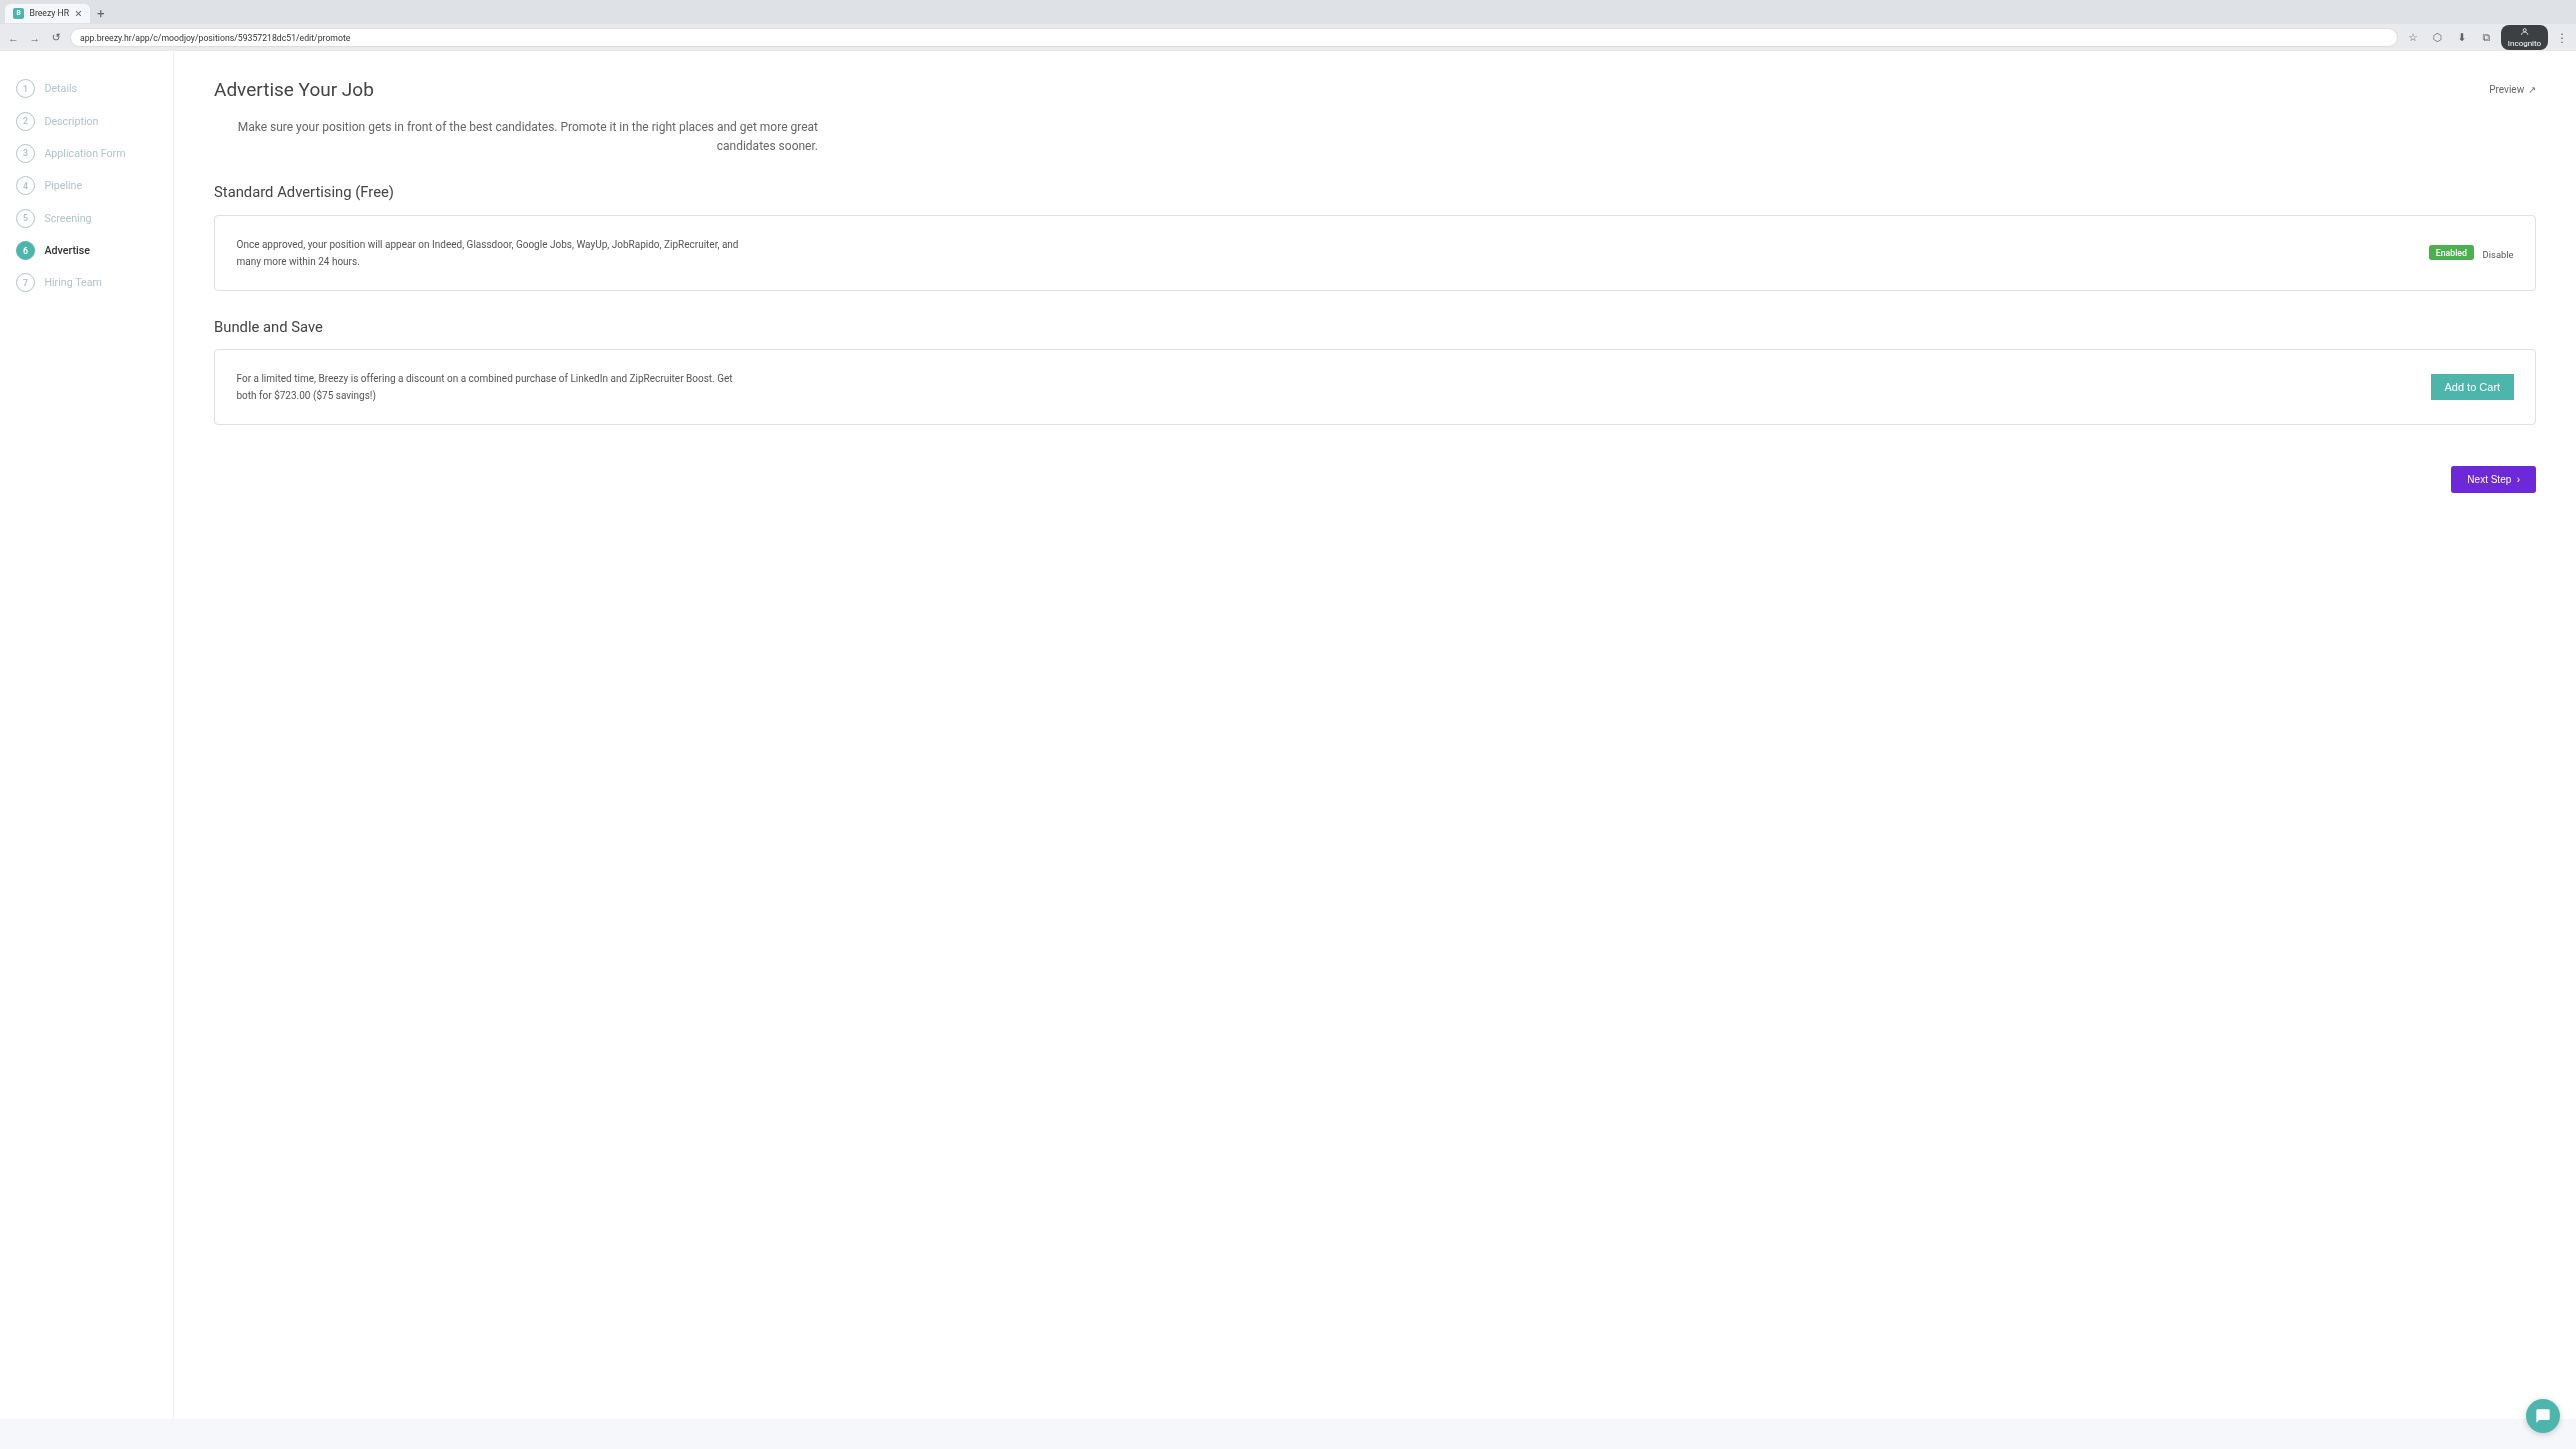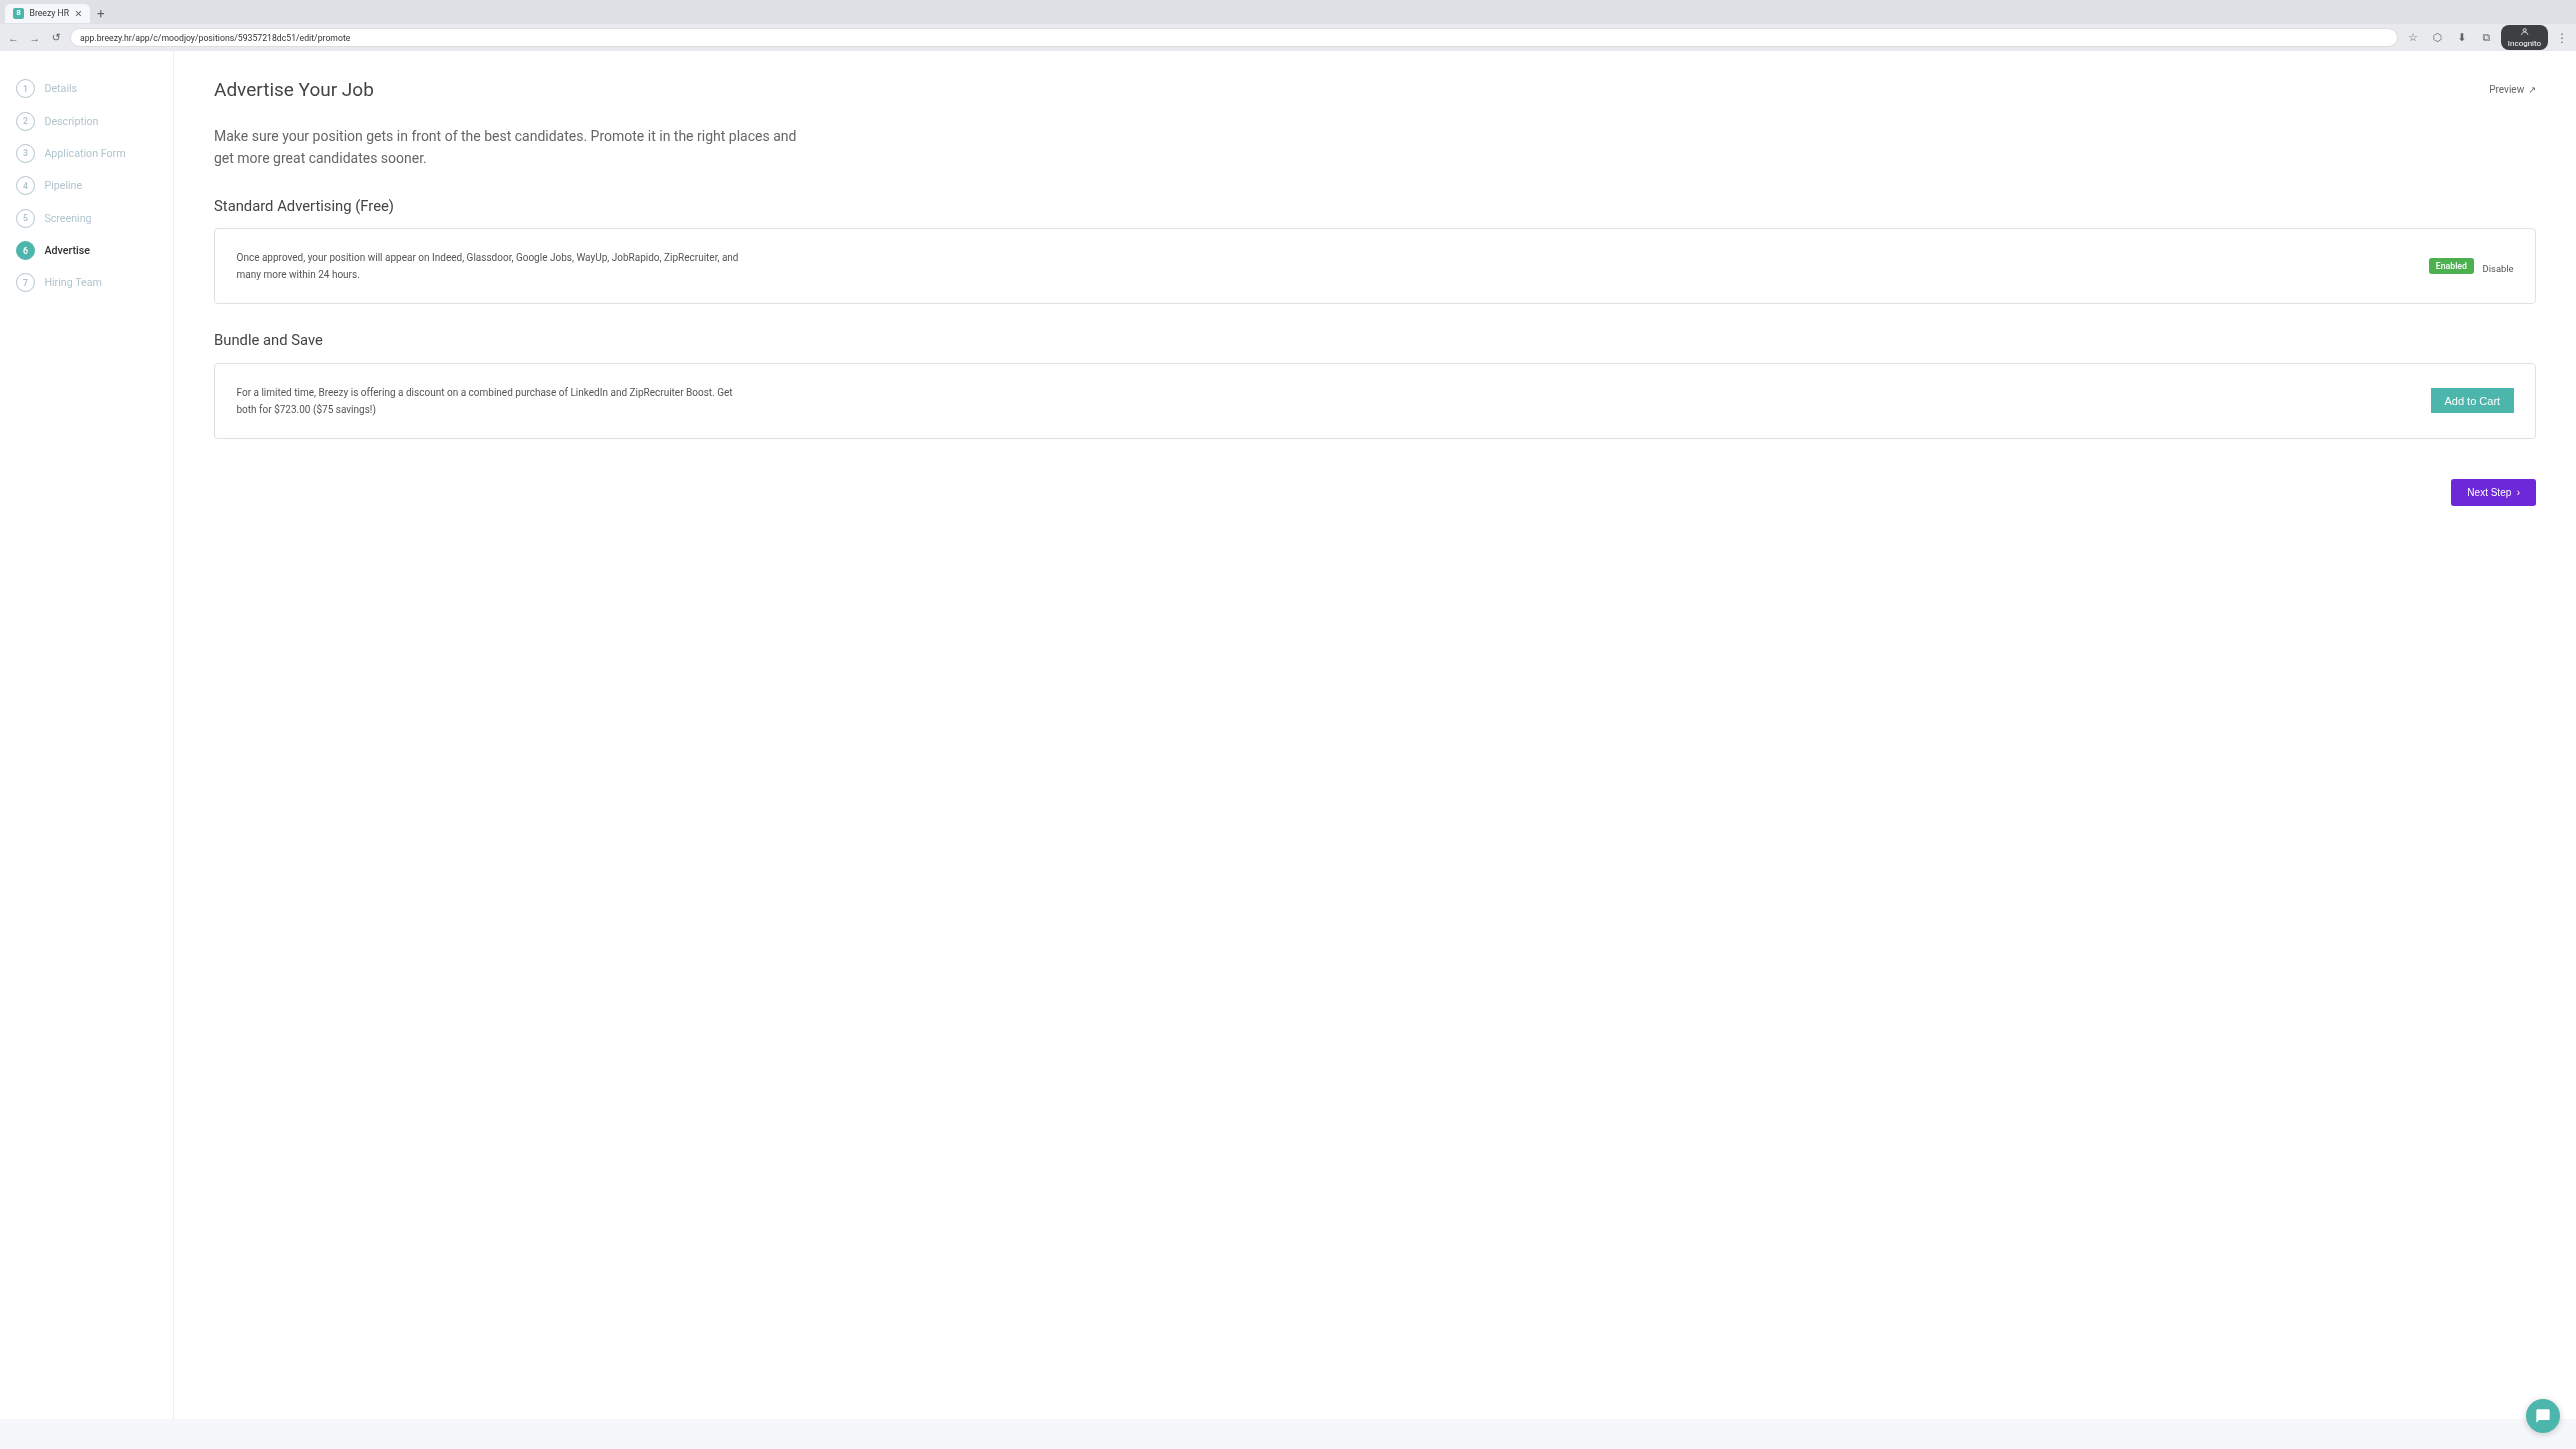--- a/index.html
+++ b/index.html
@@ -179,46 +179,47 @@
       flex: 1;
       padding: 27px 40px;
       overflow-y: auto;
       background: white;
     }
 
     .page-header {
       display: flex;
       justify-content: space-between;
       align-items: center;
-      margin-bottom: 24px;
+      margin-bottom: 17px;
     }
     .page-title {
       font-size: 19px;
       font-weight: 400;
       color: #444;
     }
     .preview-link {
       display: flex;
       align-items: flex-end;
       gap: 4px;
       color: #666;
       font-size: 10px;
       cursor: pointer;
       text-decoration: none;
     }
     .preview-icon {
       font-size: 9.4px;
     }
 
     .section-description {
-      font-size: 14px;
+      font-size: 12px;
       color: #666;
       line-height: 1.6;
       margin-bottom: 27px;
       max-width: 604px;
+      text-align: right;
     }
 
     .section-heading {
       font-size: 14.8px;
       font-weight: 400;
       color: #444;
       margin-bottom: 13.4px;
     }
 
     .card {

